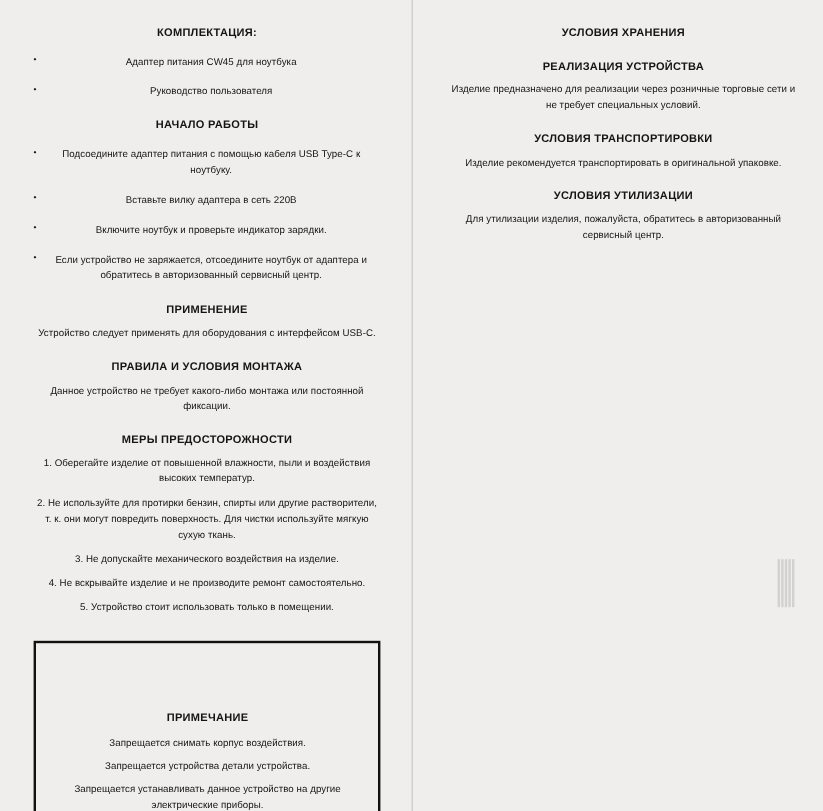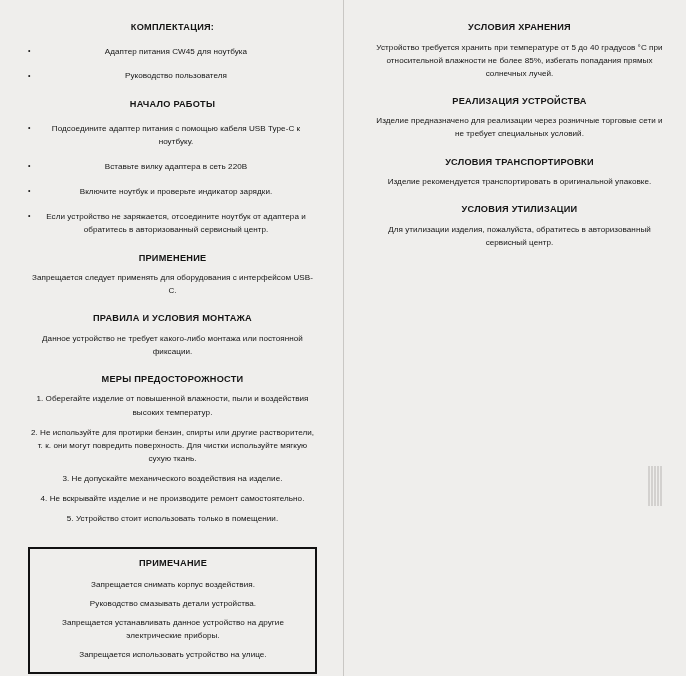--- a/index.html
+++ b/index.html
@@ -98,20 +98,21 @@
     letter-spacing: 0.05px;
   }
   .note-box {
     border: 2px solid #111111;
     padding: 9px 10px 10px 11px;
     margin-top: 22px;
     box-sizing: border-box;
   }
   .note-box h2.section-title {
     margin-bottom: 8px;
+    margin-top: 48px;
   }
   .note-box p.line {
     margin-bottom: 6px;
   }
   .note-box p.line:last-child {
     margin-bottom: 1px;
   }
   .barcode {
     position: absolute;
     right: 22px;
@@ -150,21 +151,21 @@
       <ul class="bullets">
         <li>Подсоедините адаптер питания с помощью кабеля USB Type-C к ноутбуку.</li>
         <li>Вставьте вилку адаптера в сеть 220В</li>
         <li>Включите ноутбук и проверьте индикатор зарядки.</li>
         <li>Если устройство не заряжается, отсоедините ноутбук от адаптера и обратитесь в авторизованный сервисный центр.</li>
       </ul>
     </div>
 
     <div class="section">
       <h2 class="section-title">ПРИМЕНЕНИЕ</h2>
-      <p class="line">Запрещается следует применять для оборудования с интерфейсом USB-C.</p>
+      <p class="line">Устройство следует применять для оборудования с интерфейсом USB-C.</p>
     </div>
 
     <div class="section">
       <h2 class="section-title">ПРАВИЛА И УСЛОВИЯ МОНТАЖА</h2>
       <p class="line">Данное устройство не требует какого-либо монтажа или постоянной фиксации.</p>
     </div>
 
     <div class="section tight">
       <h2 class="section-title">МЕРЫ ПРЕДОСТОРОЖНОСТИ</h2>
       <ol class="numbered">
@@ -172,34 +173,33 @@
         <li>2. Не используйте для протирки бензин, спирты или другие растворители, т. к. они могут повредить поверхность. Для чистки используйте мягкую сухую ткань.</li>
         <li>3. Не допускайте механического воздействия на изделие.</li>
         <li>4. Не вскрывайте изделие и не производите ремонт самостоятельно.</li>
         <li>5. Устройство стоит использовать только в помещении.</li>
       </ol>
     </div>
 
     <div class="note-box">
       <h2 class="section-title">ПРИМЕЧАНИЕ</h2>
       <p class="line">Запрещается снимать корпус воздействия.</p>
-      <p class="line">Руководство смазывать детали устройства.</p>
+      <p class="line">Запрещается устройства детали устройства.</p>
       <p class="line">Запрещается устанавливать данное устройство на другие электрические приборы.</p>
       <p class="line">Запрещается использовать устройство на улице.</p>
     </div>
 
   </div>
 
   <div class="divider"></div>
 
   <div class="column col-right">
 
     <div class="section">
       <h2 class="section-title">УСЛОВИЯ ХРАНЕНИЯ</h2>
-      <p class="line">Устройство требуется хранить при температуре от 5 до 40 градусов °C при относительной влажности не более 85%, избегать попадания прямых солнечных лучей.</p>
     </div>
 
     <div class="section">
       <h2 class="section-title">РЕАЛИЗАЦИЯ УСТРОЙСТВА</h2>
       <p class="line">Изделие предназначено для реализации через розничные торговые сети и не требует специальных условий.</p>
     </div>
 
     <div class="section">
       <h2 class="section-title">УСЛОВИЯ ТРАНСПОРТИРОВКИ</h2>
       <p class="line">Изделие рекомендуется транспортировать в оригинальной упаковке.</p>

